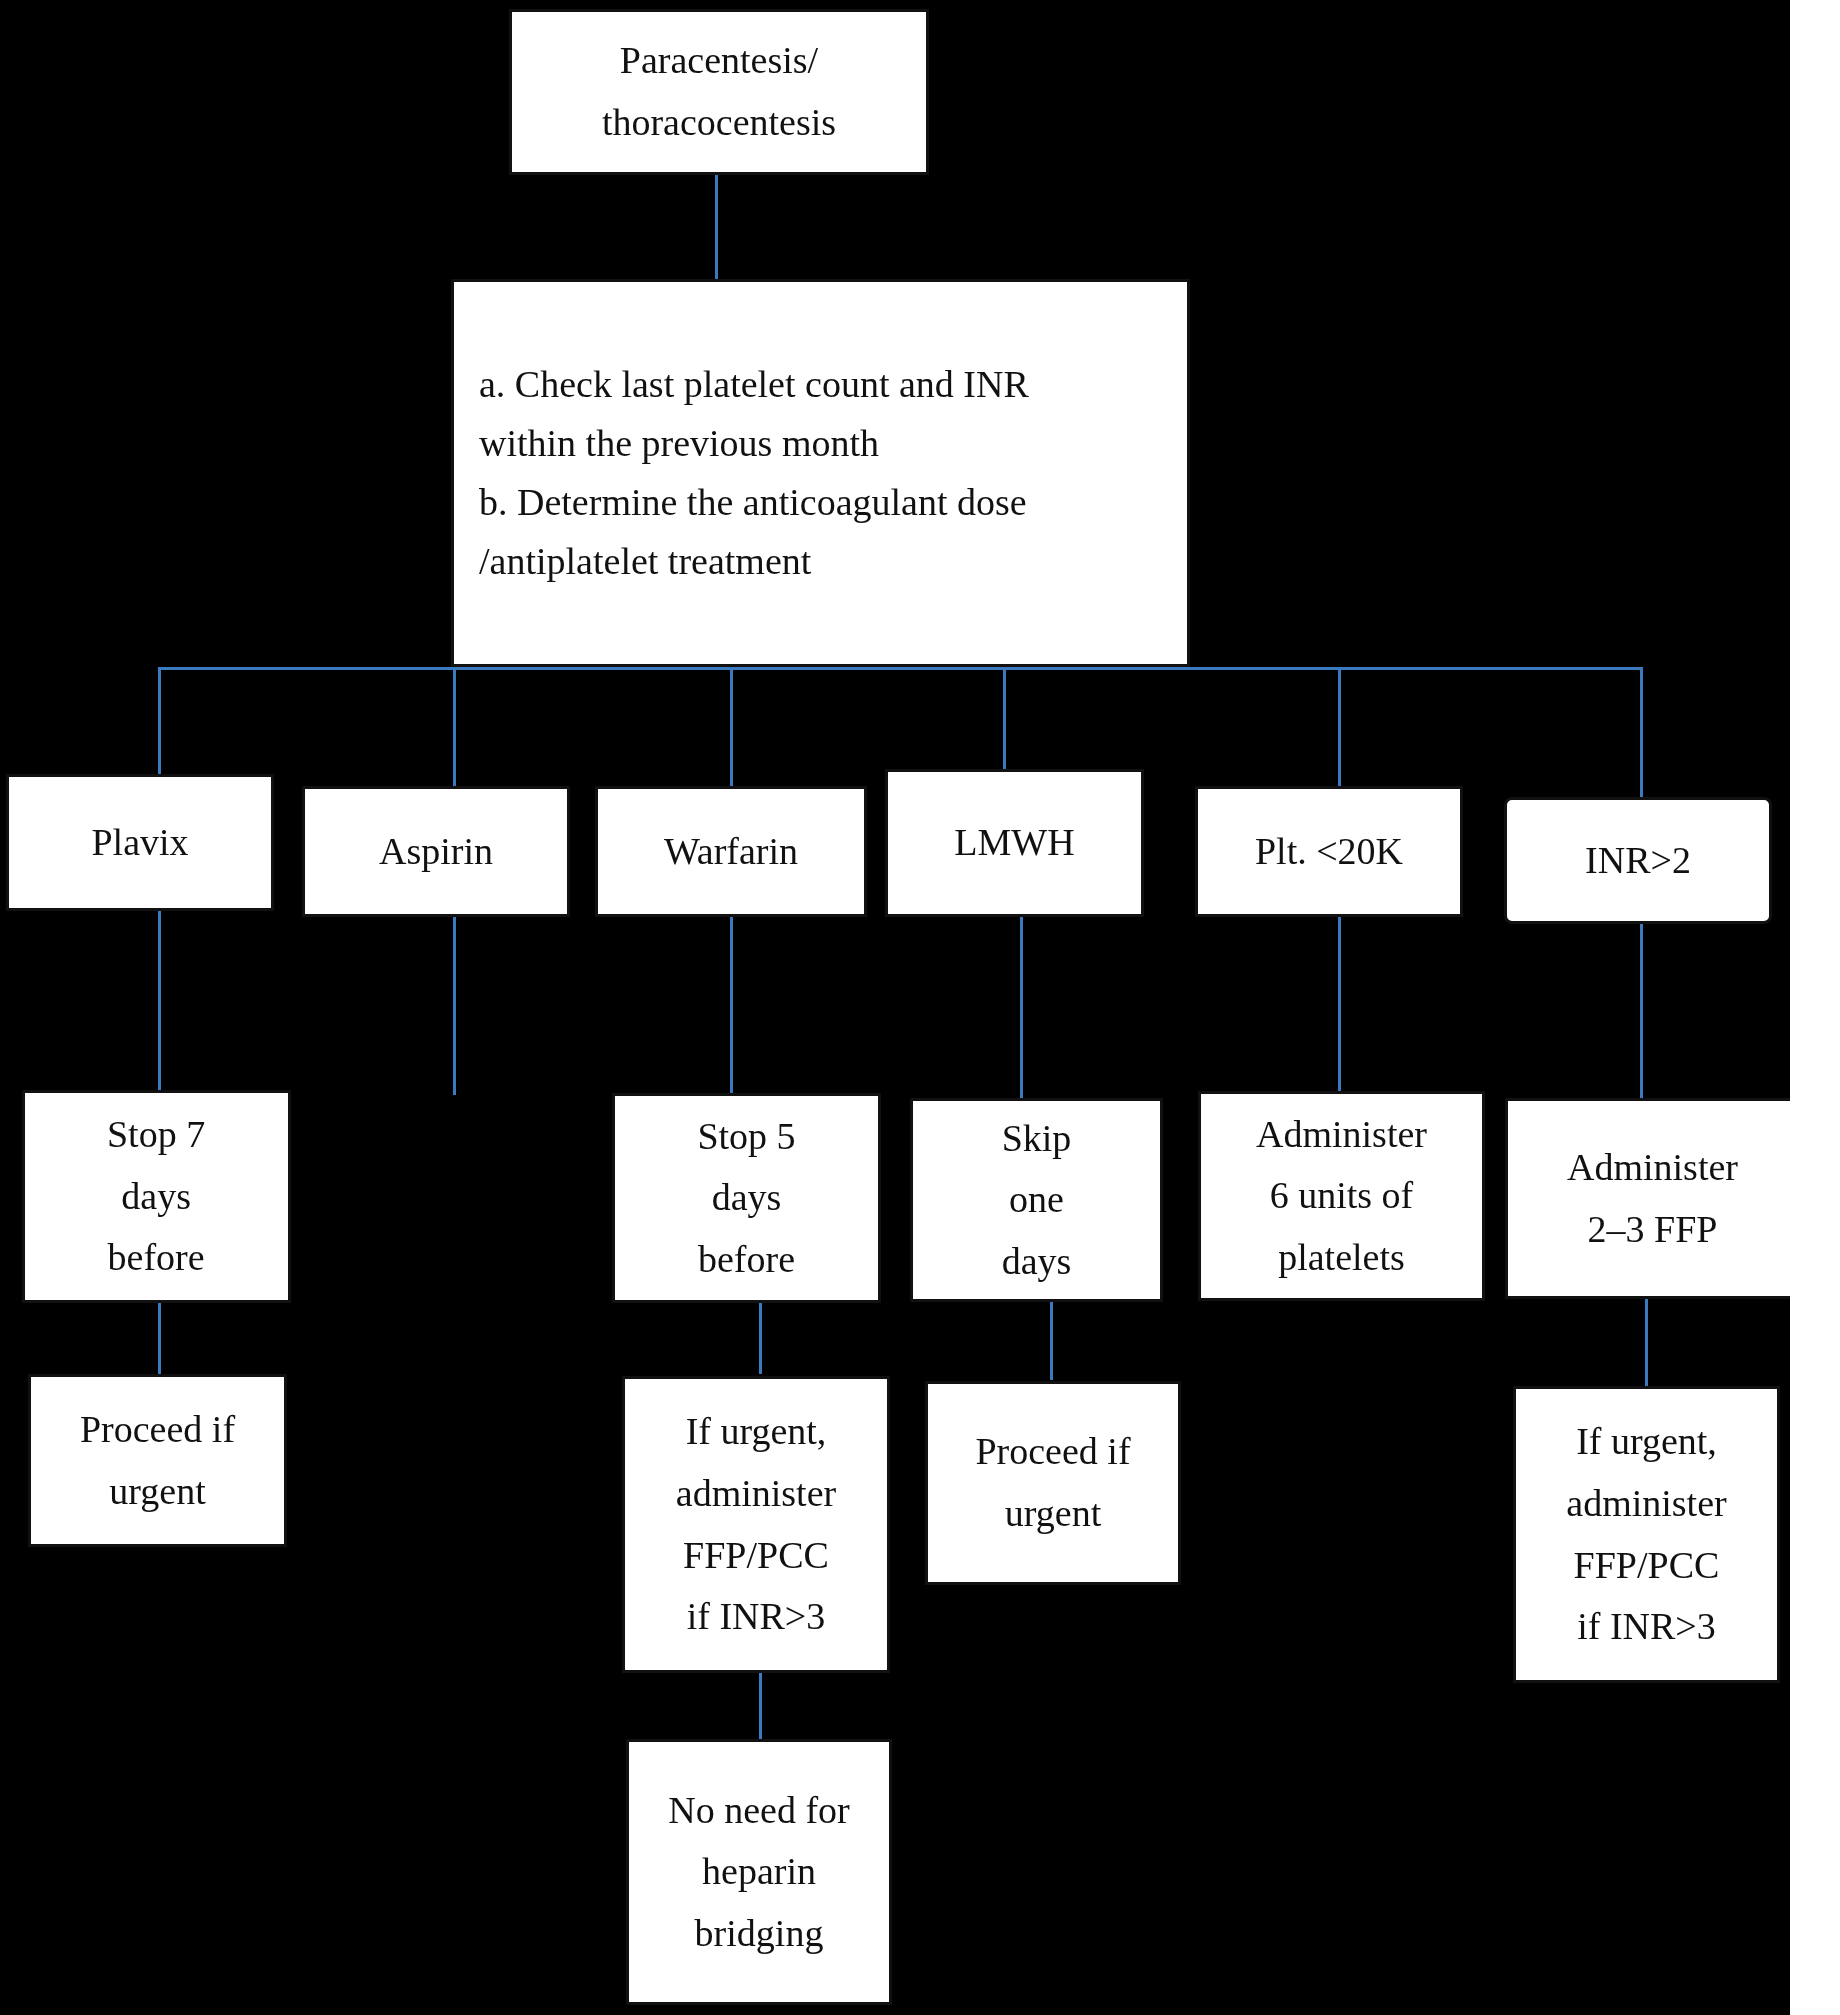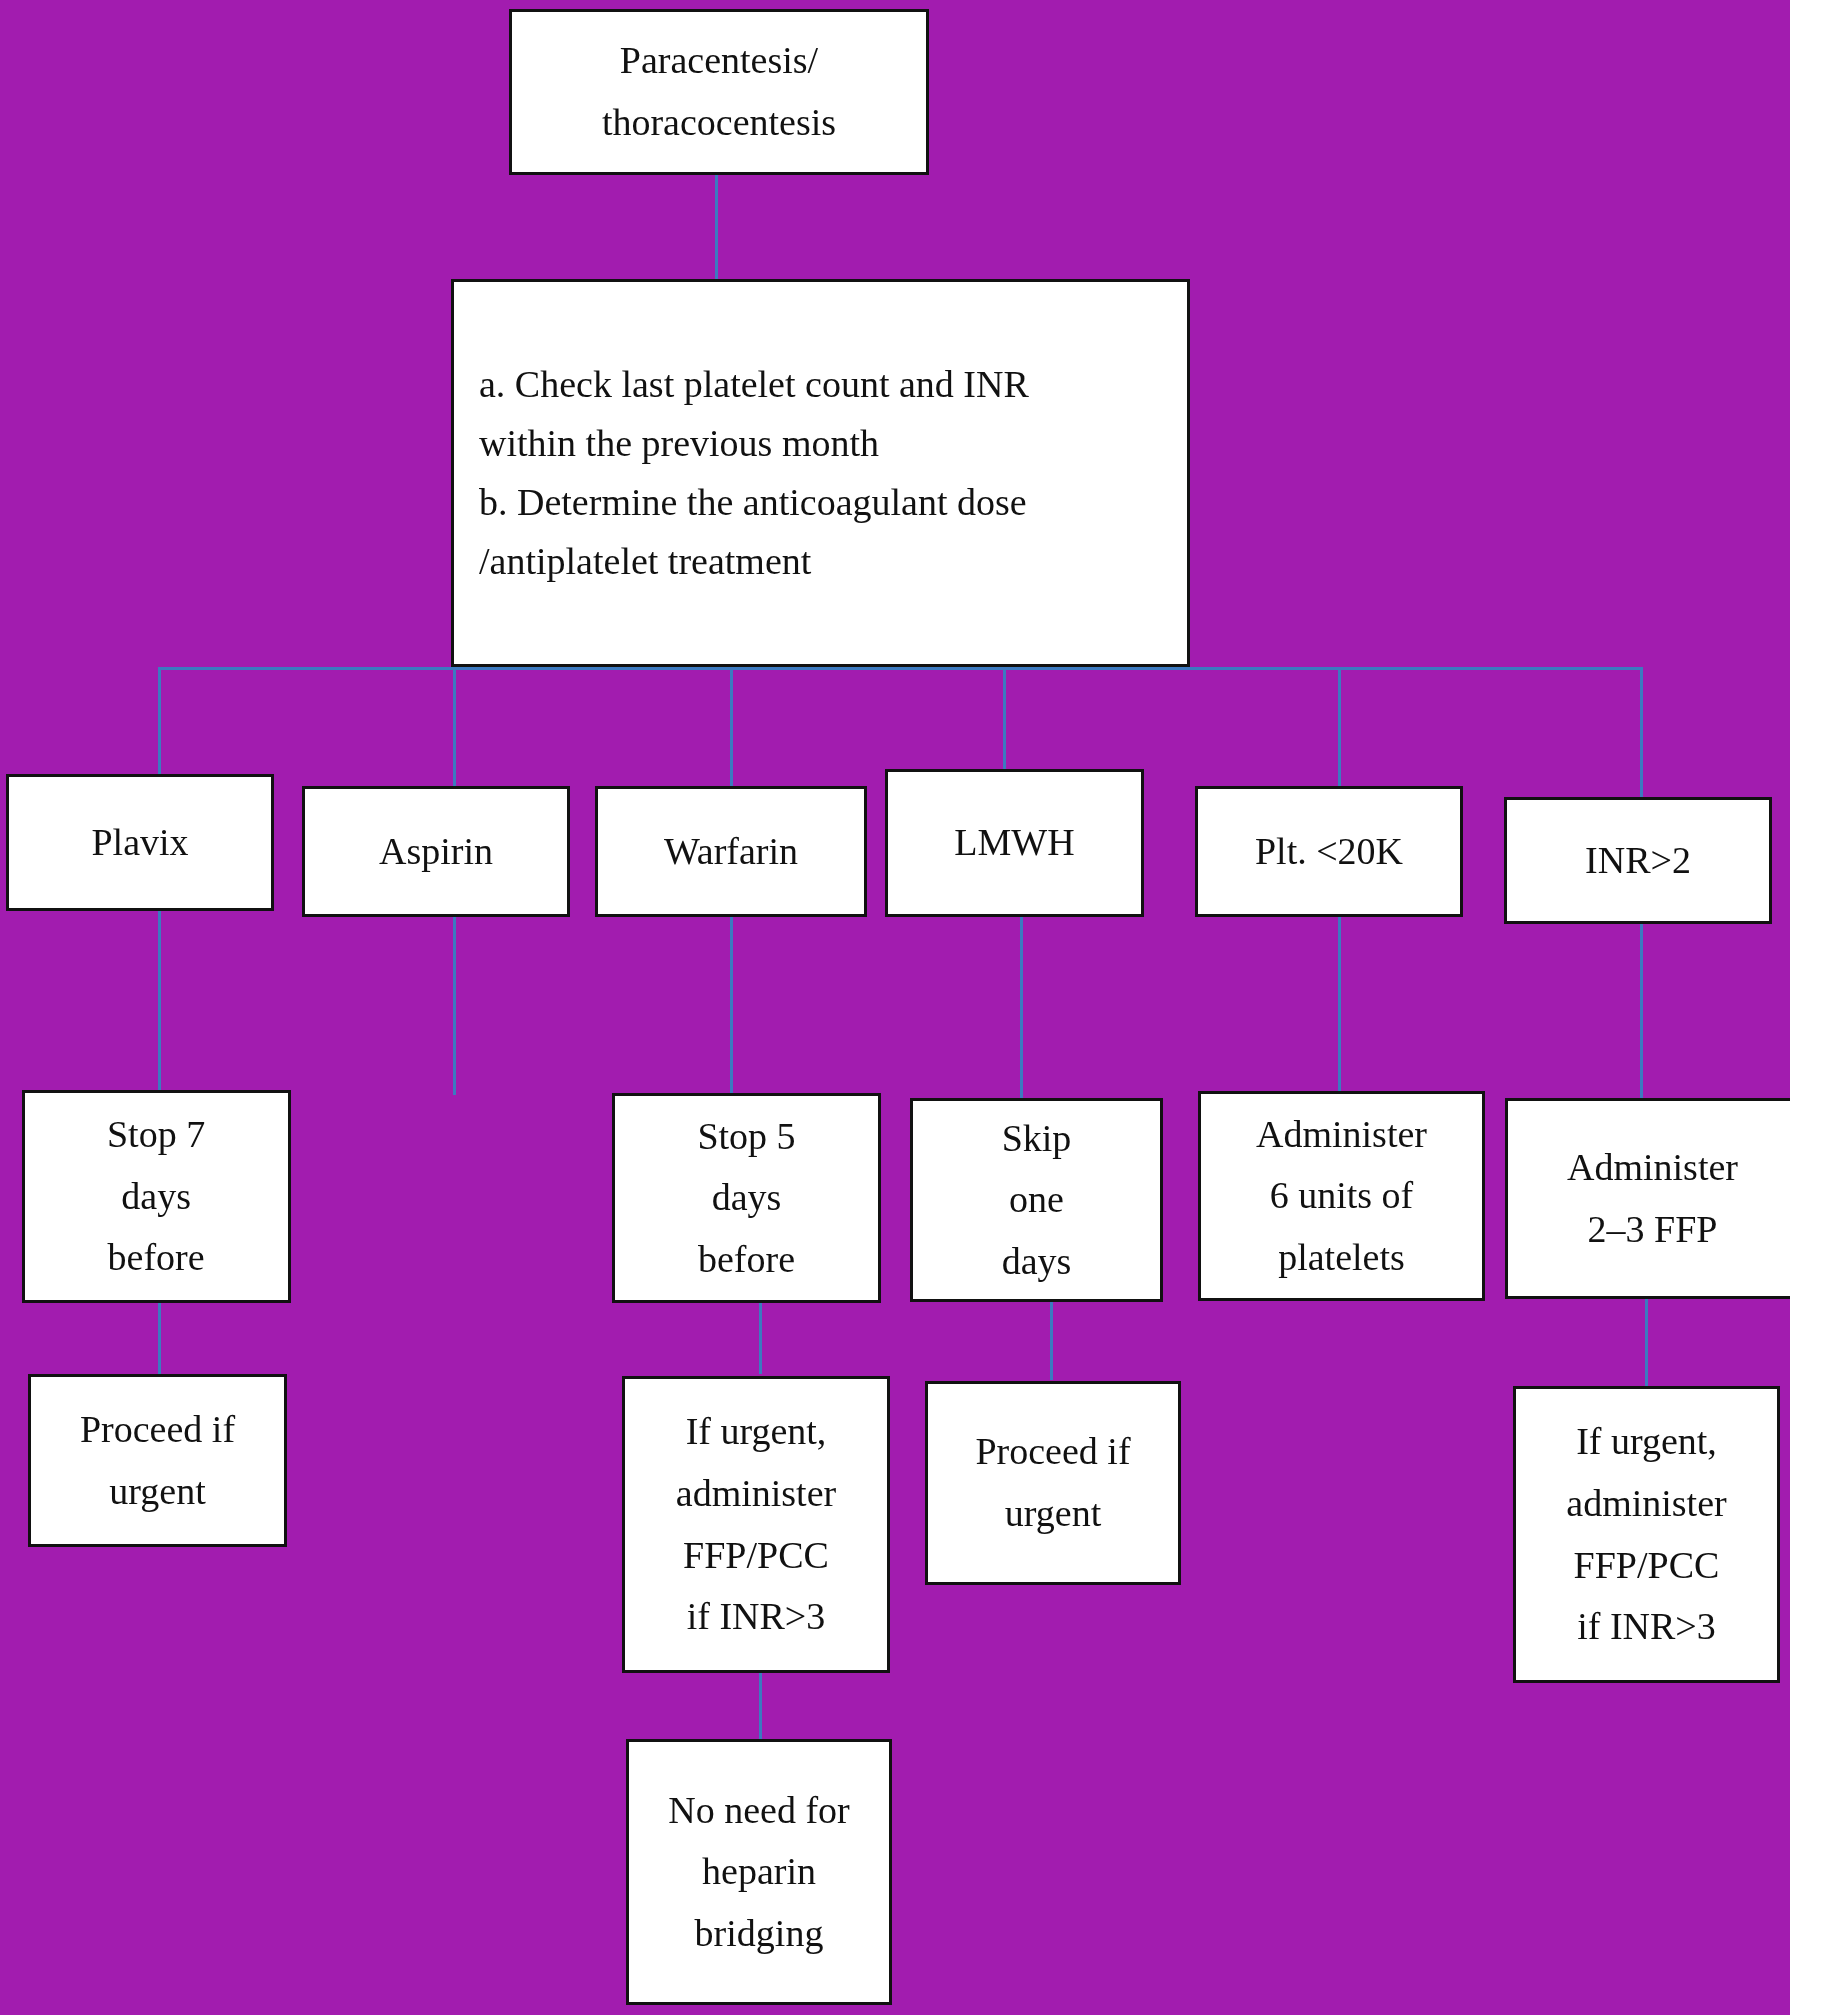--- a/index.html
+++ b/index.html
@@ -5,21 +5,21 @@
 <style>
   html, body {
     margin: 0;
     padding: 0;
     background: #ffffff;
   }
   #canvas {
     position: relative;
     width: 1790px;
     height: 2015px;
-    background: #a21caf;
+    background: #000000;
     font-family: "Liberation Serif", "DejaVu Serif", serif;
     overflow: hidden;
   }
   .node {
     position: absolute;
     box-sizing: border-box;
     background: #ffffff;
     border: 3.1px solid #111111;
     display: flex;
     align-items: center;
@@ -108,21 +108,21 @@
   </div>
 
   <div class="node" style="left:595px; top:786px; width:272px; height:131px;">
     <span class="txt">Warfarin</span>
   </div>
 
   <div class="node" style="left:1195px; top:786px; width:268px; height:131px;">
     <span class="txt">Plt. &lt;20K</span>
   </div>
 
-  <div class="node" style="left:1504px; top:797px; width:268px; height:127px;">
+  <div class="node" style="left:1504px; top:797px; width:268px; height:127px;border-radius:8px;">
     <span class="txt">INR&gt;2</span>
   </div>
 
   <div class="node" style="left:21.6px; top:1090px; width:269px; height:213px;">
     <span class="txt">Stop 7
 days
 before</span>
   </div>
 
 

